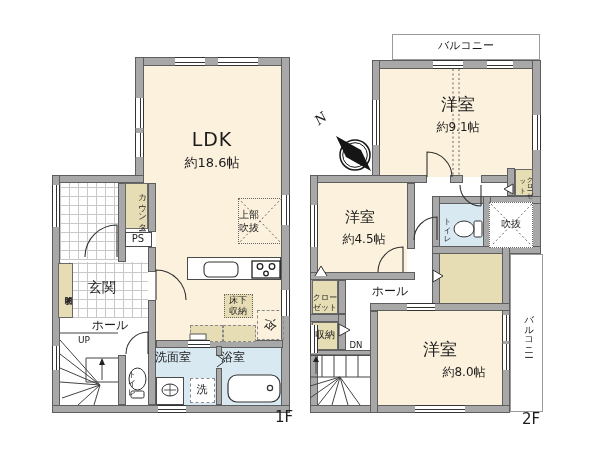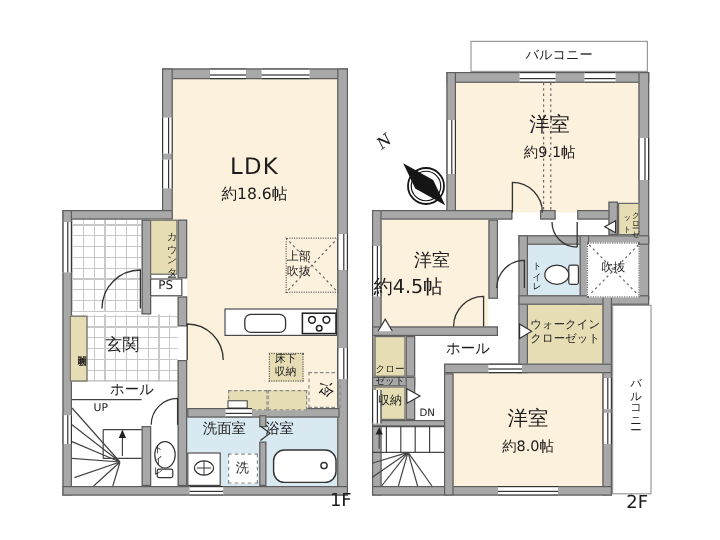--- a/index.html
+++ b/index.html
@@ -216,42 +216,40 @@
   <div class="lbl" style="left:212px;top:163px;font-size:13px">約18.6帖</div>
   <div class="lbl" style="left:249px;top:221px;font-size:10px">上部
 吹抜</div>
   <div class="vlbl" style="left:127px;top:187px;width:20px;height:40px;font-size:8.5px">カウンター</div>
   <div class="lbl" style="left:138px;top:239px;font-size:10px">PS</div>
   <div class="lbl" style="left:102px;top:288px;font-size:14px">玄関</div>
   <div class="vlbl" style="left:59px;top:266px;width:13px;height:50px;font-size:7.5px">玄関収納</div>
   <div class="lbl" style="left:110px;top:325px;font-size:12px">ホール</div>
   <div class="lbl" style="left:84px;top:341px;font-size:9px">UP</div>
   <div class="vlbl" style="left:124px;top:360px;width:11px;height:38px;font-size:8px">トイレ</div>
-  <div class="lbl" style="left:187px;top:357px;font-size:12px">洗面室</div>
+  <div class="lbl" style="left:173px;top:357px;font-size:12px">洗面室</div>
   <div class="lbl" style="left:202px;top:390px;font-size:11px">洗</div>
   <div class="lbl" style="left:233px;top:357px;font-size:12px">浴室</div>
   <div class="lbl" style="left:238px;top:306px;font-size:9px">床下
 収納</div>
   <div class="lbl rot90" style="left:270px;top:325px;font-size:13px">冷</div>
   <div class="lbl" style="left:284px;top:417px;font-size:15px">1F</div>
 
   <div class="lbl" style="left:466px;top:46px;font-size:11px">バルコニー</div>
   <div class="lbl rotN" style="left:321px;top:119px;font-size:13px">N</div>
   <div class="lbl" style="left:458px;top:105px;font-size:17px">洋室</div>
   <div class="lbl" style="left:458px;top:127px;font-size:12px">約9.1帖</div>
   <div class="vlbl" style="left:516px;top:171px;width:17px;height:24px;font-size:6.5px">クローゼット</div>
   <div class="vlbl" style="left:441px;top:207px;width:10px;height:38px;font-size:7.5px">トイレ</div>
   <div class="lbl" style="left:511px;top:224px;font-size:10px">吹抜</div>
   <div class="lbl" style="left:360px;top:217px;font-size:15px">洋室</div>
-  <div class="lbl" style="left:340px;top:239px;font-size:16px">約4.5帖</div>
-  <div class="lbl" style="left:325px;top:313px;font-size:8px">クロー
+  <div class="lbl" style="left:364px;top:239px;font-size:12px">約4.5帖</div>
+  <div class="lbl" style="left:325px;top:303px;font-size:8px">クロー
 ゼット</div>
   <div class="lbl" style="left:390px;top:291px;font-size:12px">ホール</div>
-  <div class="lbl" style="left:471px;top:277px;font-size:9.5px">ウォークイン
-クローゼット</div>
   <div class="lbl" style="left:325px;top:335px;font-size:10px">収納</div>
   <div class="lbl" style="left:356px;top:345px;font-size:8.5px">DN</div>
   <div class="lbl" style="left:440px;top:350px;font-size:17px">洋室</div>
-  <div class="lbl" style="left:440px;top:372px;font-size:12px">約8.0帖</div>
+  <div class="lbl" style="left:464px;top:372px;font-size:12px">約8.0帖</div>
   <div class="vlbl" style="left:520px;top:292px;width:14px;height:78px;font-size:9.5px">バルコニー</div>
   <div class="lbl" style="left:531px;top:419px;font-size:15px">2F</div>
 
 </div>
 
 </body></html>

